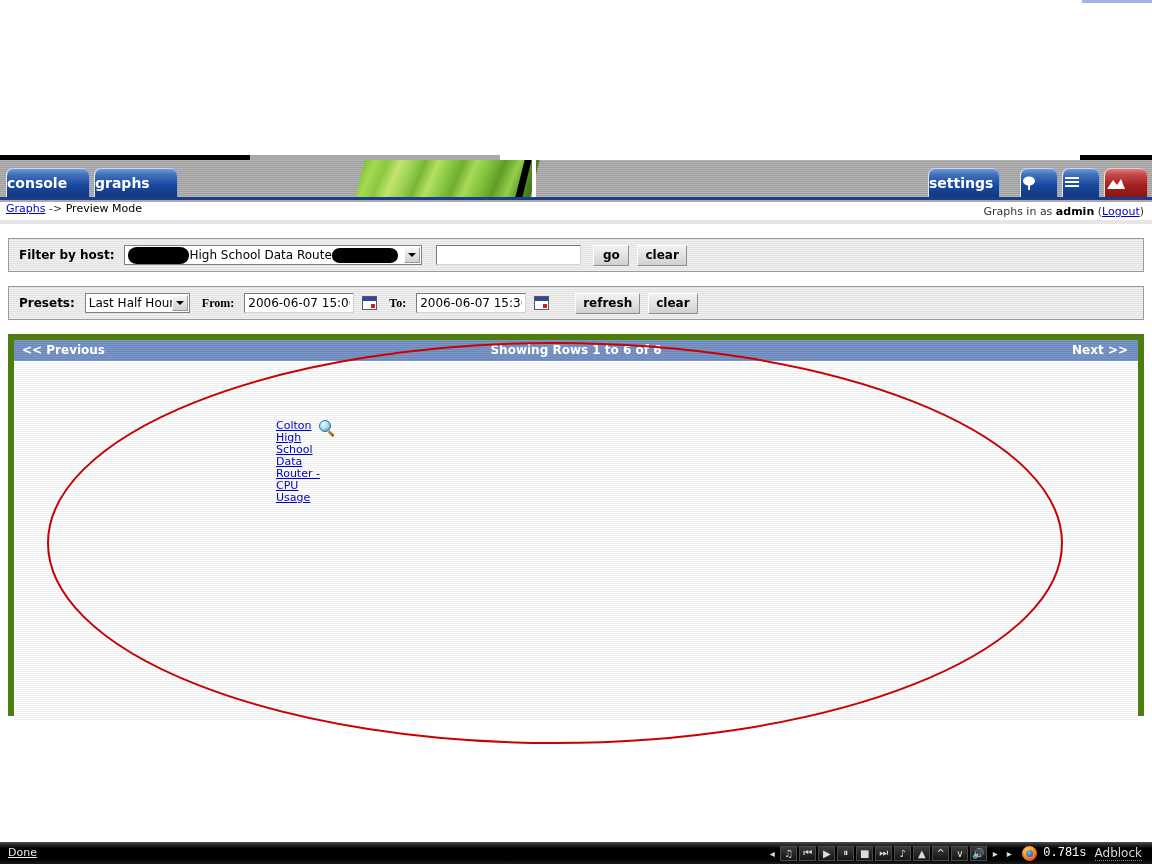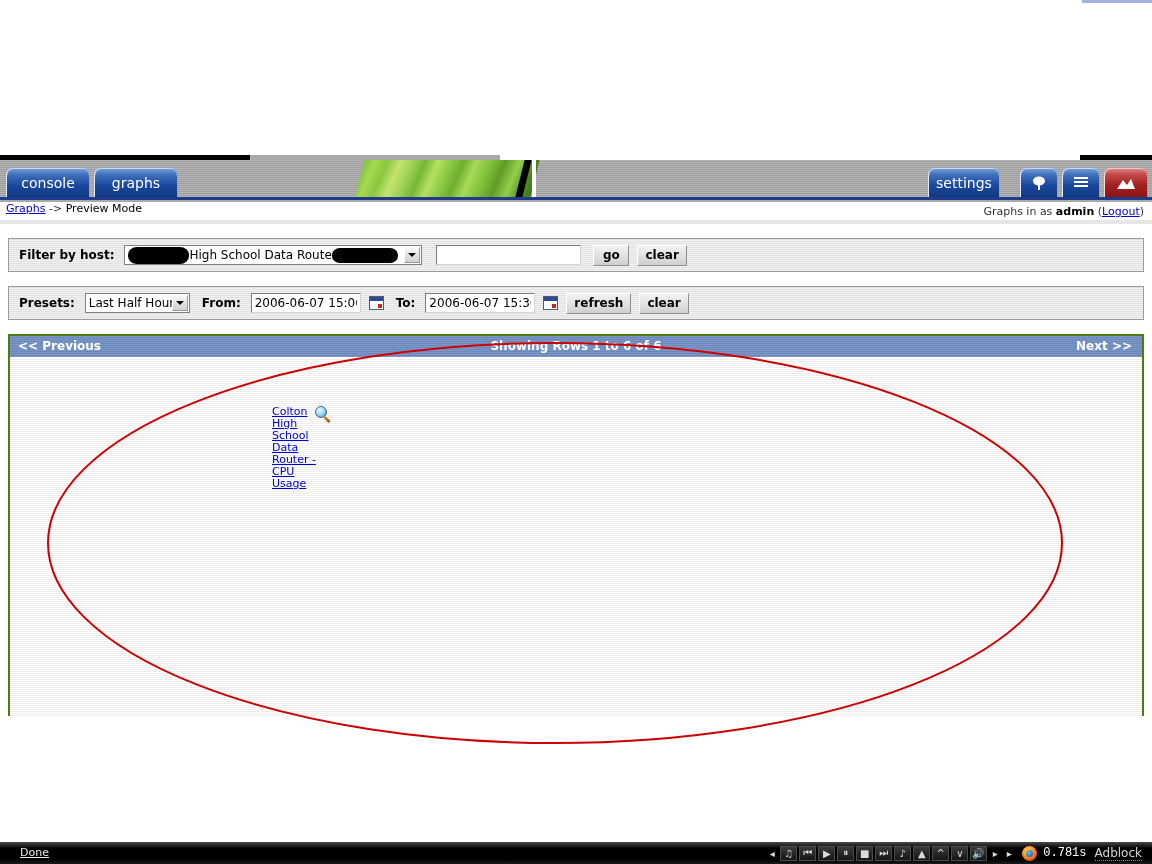--- a/index.html
+++ b/index.html
@@ -107,26 +107,26 @@
   }
 
   
   .tab {
     position: absolute;
     top: 13px;
     height: 29px;
     border-radius: 7px 7px 0 0;
     background: linear-gradient(to bottom, #7ba4d9 0%, #4272bb 22%, #19489f 60%, #12397f 100%);
     color: #ffffff;
-    font-weight: normal;
+    font-weight: bold;
     font-size: 14px;
     font-family: "DejaVu Sans", "Liberation Sans", sans-serif;
     display: flex;
     align-items: center;
-    justify-content: center;
+    justify-content: flex-start;
     box-shadow: inset 0 1px 0 #c5d8f2;
     border-left: 1px solid #dfe9f7;
     border-right: 1px solid #8aa7d4;
     box-sizing: border-box;
     cursor: pointer;
   }
   .tab.console { left: 6px; width: 84px; }
   .tab.graphs  { left: 94px; width: 84px; }
   .tab.settings{ left: 928px; width: 72px; }
   .tab.icon-tab {
@@ -199,21 +199,21 @@
   .panel.filter-host { top: 238px; height: 34px; padding-left: 10px; }
   .panel.presets     { top: 286px; height: 34px; padding-left: 10px; }
 
   .panel-label {
     font-size: 12px;
     font-weight: bold;
     color: #000000;
     margin-right: 10px;
     white-space: nowrap;
   }
-  .panel-label.small-gap { margin-left: 12px; }
+  .panel-label.small-gap { margin-left: 12px; font-family: Liberation Serif, serif; }
 
   
   .host-select {
     position: relative;
     width: 298px;
     height: 20px;
     background: #ffffff;
     border: 1px solid #808080;
     box-sizing: border-box;
     display: flex;
@@ -340,21 +340,21 @@
     right: 1px; bottom: 1px;
     width: 4px; height: 4px;
     background: #cc2222;
   }
 
   
   .graph-outer {
     position: absolute;
     left: 8px; top: 334px;
     width: 1136px; height: 382px;
-    border: 2px solid #4d7c0f;
+    border: 6px solid #4d7c0f;
     box-sizing: border-box;
     background: #ffffff;
   }
   .graph-navbar {
     position: relative;
     height: 21px;
     background: #6e8cc0;
     background-image:
       repeating-linear-gradient(0deg, rgba(255,255,255,0.10) 0px, rgba(255,255,255,0.10) 1px, rgba(0,0,0,0.03) 1px, rgba(0,0,0,0.03) 2px);
     border-bottom: 1px solid #ffffff;
@@ -373,21 +373,21 @@
     background-color: #fbfbfb;
     background-image:
       repeating-linear-gradient(0deg, #ffffff 0px, #ffffff 1px, #eeeeee 1px, #eeeeee 2px),
       repeating-linear-gradient(90deg, rgba(255,255,255,0) 0px, rgba(255,255,255,0) 1px, rgba(235,235,235,0.65) 1px, rgba(235,235,235,0.65) 2px);
   }
 
   .graph-grid {
     position: absolute;
     left: 0; top: 0;
     width: 100%;
-    padding-top: 8px;
+    padding-top: 18px;
   }
   .graph-row {
     display: flex;
     width: 100%;
   }
   .graph-cell {
     width: 50%;
     position: relative;
     height: 115px;
   }
@@ -446,21 +446,21 @@
     position: absolute;
     left: 0; top: 842px;
     width: 1152px; height: 22px;
     background: linear-gradient(to bottom,#4d4d4d 0%,#2a2a2a 12%,#000000 30%,#000000 78%,#1a1a1a 100%);
     color: #e8e8e8;
     font-size: 11px;
     font-family: "DejaVu Sans", "Liberation Sans", sans-serif;
   }
   .status-done {
     position: absolute;
-    left: 20px; top: 4px; text-decoration: underline;
+    left: 8px; top: 4px; text-decoration: underline;
   }
   .tray {
     position: absolute;
     right: 2px; top: 0;
     height: 22px;
     display: flex;
     align-items: center;
   }
   .tray-icon {
     width: 17px; height: 15px;
@@ -601,21 +601,21 @@
     </div>
 
     <span class="panel-label small-gap">From:</span>
     <input class="text-input date-input" type="text" value="2006-06-07 15:06" style="">
     <span class="cal-icon"></span>
 
     <span class="panel-label small-gap">To:</span>
     <input class="text-input date-input" type="text" value="2006-06-07 15:36" style="">
     <span class="cal-icon"></span>
 
-    <button class="btn" style="margin-left:8px">refresh</button>
+    <button class="btn" style="margin-left:26px">refresh</button>
     <button class="btn">clear</button>
   </div>
 
   <div class="graph-outer">
 
     <div class="graph-navbar">
       <span class="nav-prev">&lt;&lt; Previous</span>
       <span class="nav-mid">Showing Rows 1 to 6 of 6</span>
       <span class="nav-next">Next &gt;&gt;</span>
     </div>

